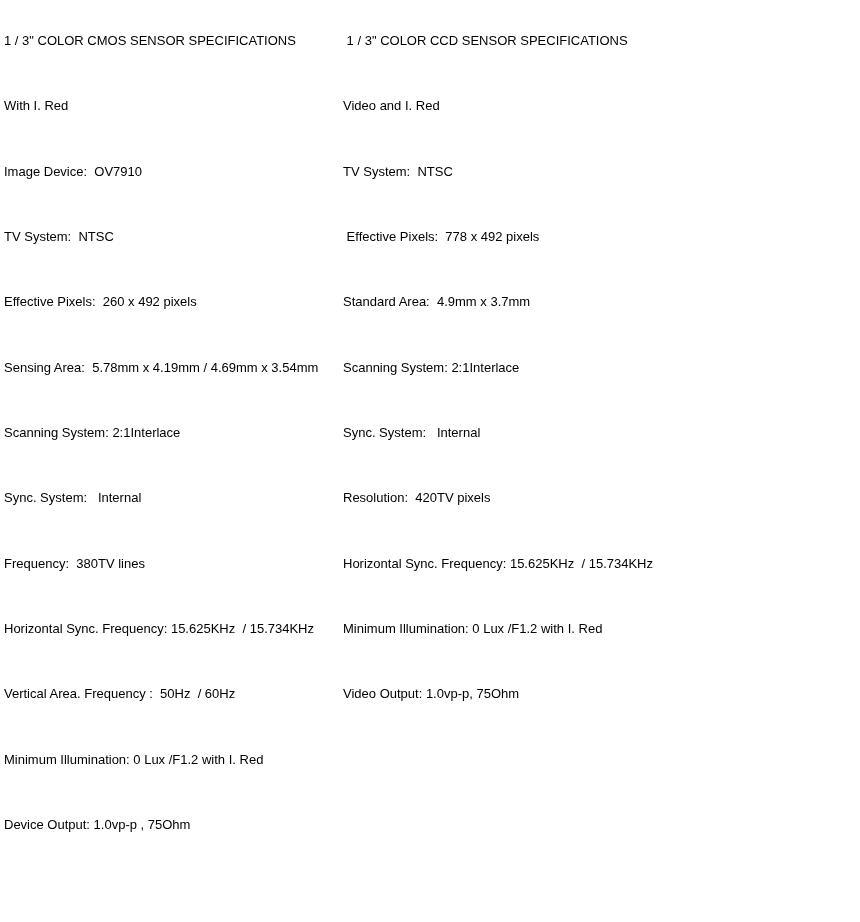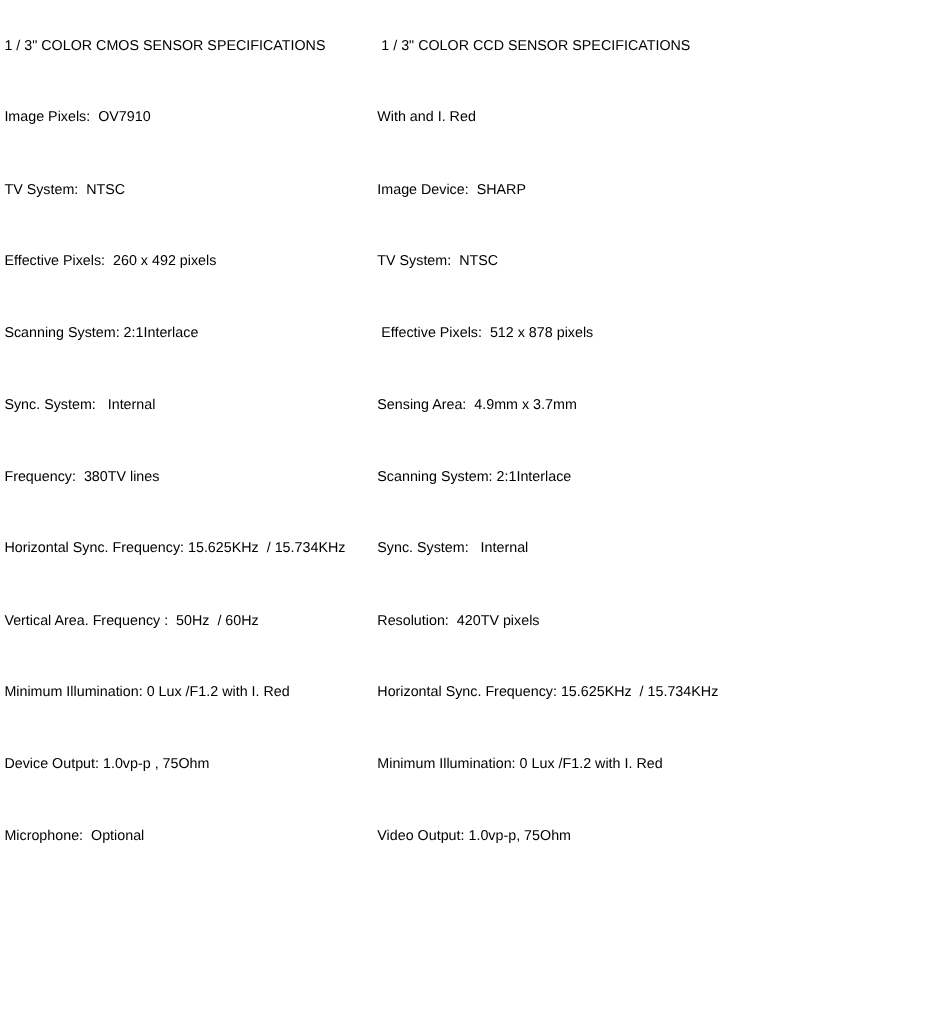--- a/index.html
+++ b/index.html
@@ -27,52 +27,52 @@
     height: 35.35px;
     line-height: 35.35px;
     white-space: pre;
   }
 </style>
 </head>
 <body style="background: rgb(255, 255, 255); color: rgb(0, 0, 0);">
 
 <div class="spec-col col-left">
   <div class="spec-line">1 / 3" COLOR CMOS SENSOR SPECIFICATIONS</div>
-  <div class="spec-line">Image Pixels:  OV7910</div>
+  <div class="spec-line">With I. Red</div>
+  <div class="spec-line">Image Device:  OV7910</div>
   <div class="spec-line">TV System:  NTSC</div>
   <div class="spec-line">Effective Pixels:  260 x 492 pixels</div>
+  <div class="spec-line">Sensing Area:  5.78mm x 4.19mm / 4.69mm x 3.54mm</div>
   <div class="spec-line">Scanning System: 2:1Interlace</div>
   <div class="spec-line">Sync. System:   Internal</div>
   <div class="spec-line">Frequency:  380TV lines</div>
   <div class="spec-line">Horizontal Sync. Frequency: 15.625KHz  / 15.734KHz</div>
   <div class="spec-line">Vertical Area. Frequency :  50Hz  / 60Hz</div>
   <div class="spec-line">Minimum Illumination: 0 Lux /F1.2 with I. Red</div>
   <div class="spec-line">Device Output: 1.0vp-p , 75Ohm</div>
-  <div class="spec-line">Microphone:  Optional</div>
   
   
   
   
   
   
   
   
   
   
   
   
 </div>
 
 <div class="spec-col col-right">
   <div class="spec-line"> 1 / 3" COLOR CCD SENSOR SPECIFICATIONS</div>
-  <div class="spec-line">With and I. Red</div>
-  <div class="spec-line">Image Device:  SHARP</div>
+  <div class="spec-line">Video and I. Red</div>
   <div class="spec-line">TV System:  NTSC</div>
-  <div class="spec-line"> Effective Pixels:  512 x 878 pixels</div>
-  <div class="spec-line">Sensing Area:  4.9mm x 3.7mm</div>
+  <div class="spec-line"> Effective Pixels:  778 x 492 pixels</div>
+  <div class="spec-line">Standard Area:  4.9mm x 3.7mm</div>
   <div class="spec-line">Scanning System: 2:1Interlace</div>
   <div class="spec-line">Sync. System:   Internal</div>
   <div class="spec-line">Resolution:  420TV pixels</div>
   <div class="spec-line">Horizontal Sync. Frequency: 15.625KHz  / 15.734KHz</div>
   <div class="spec-line">Minimum Illumination: 0 Lux /F1.2 with I. Red</div>
   <div class="spec-line">Video Output: 1.0vp-p, 75Ohm</div>
   
   
   
   

